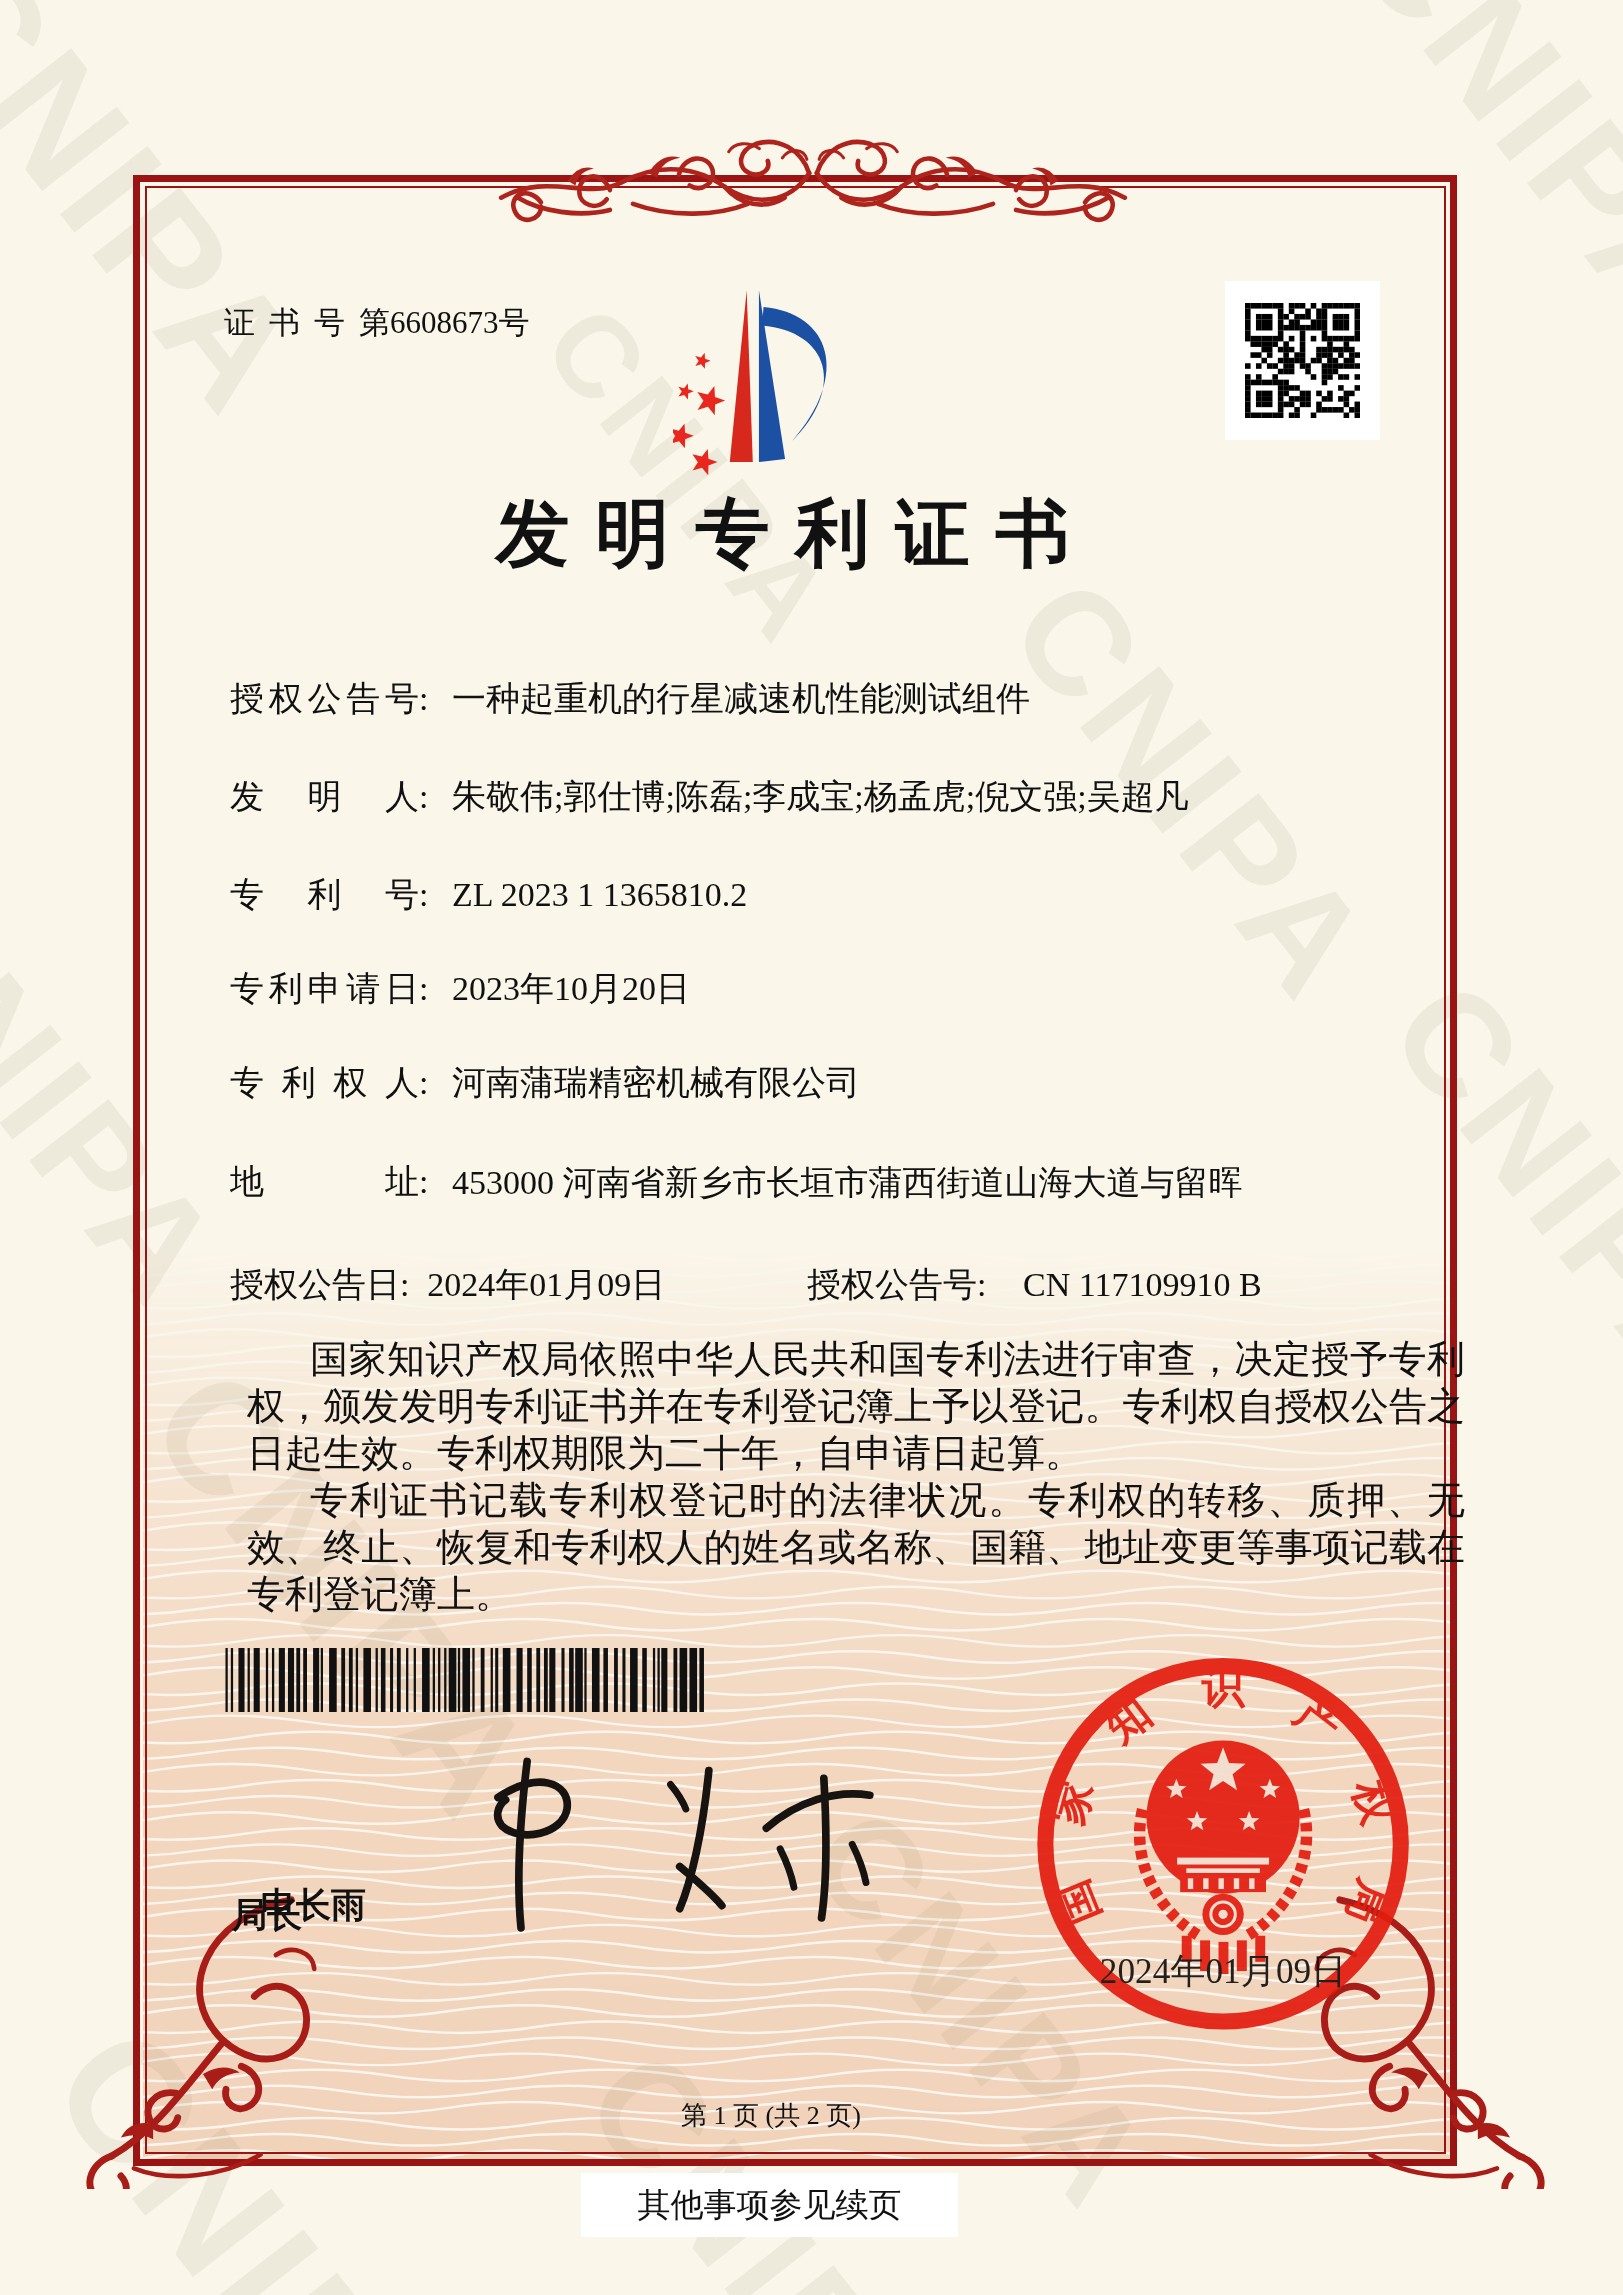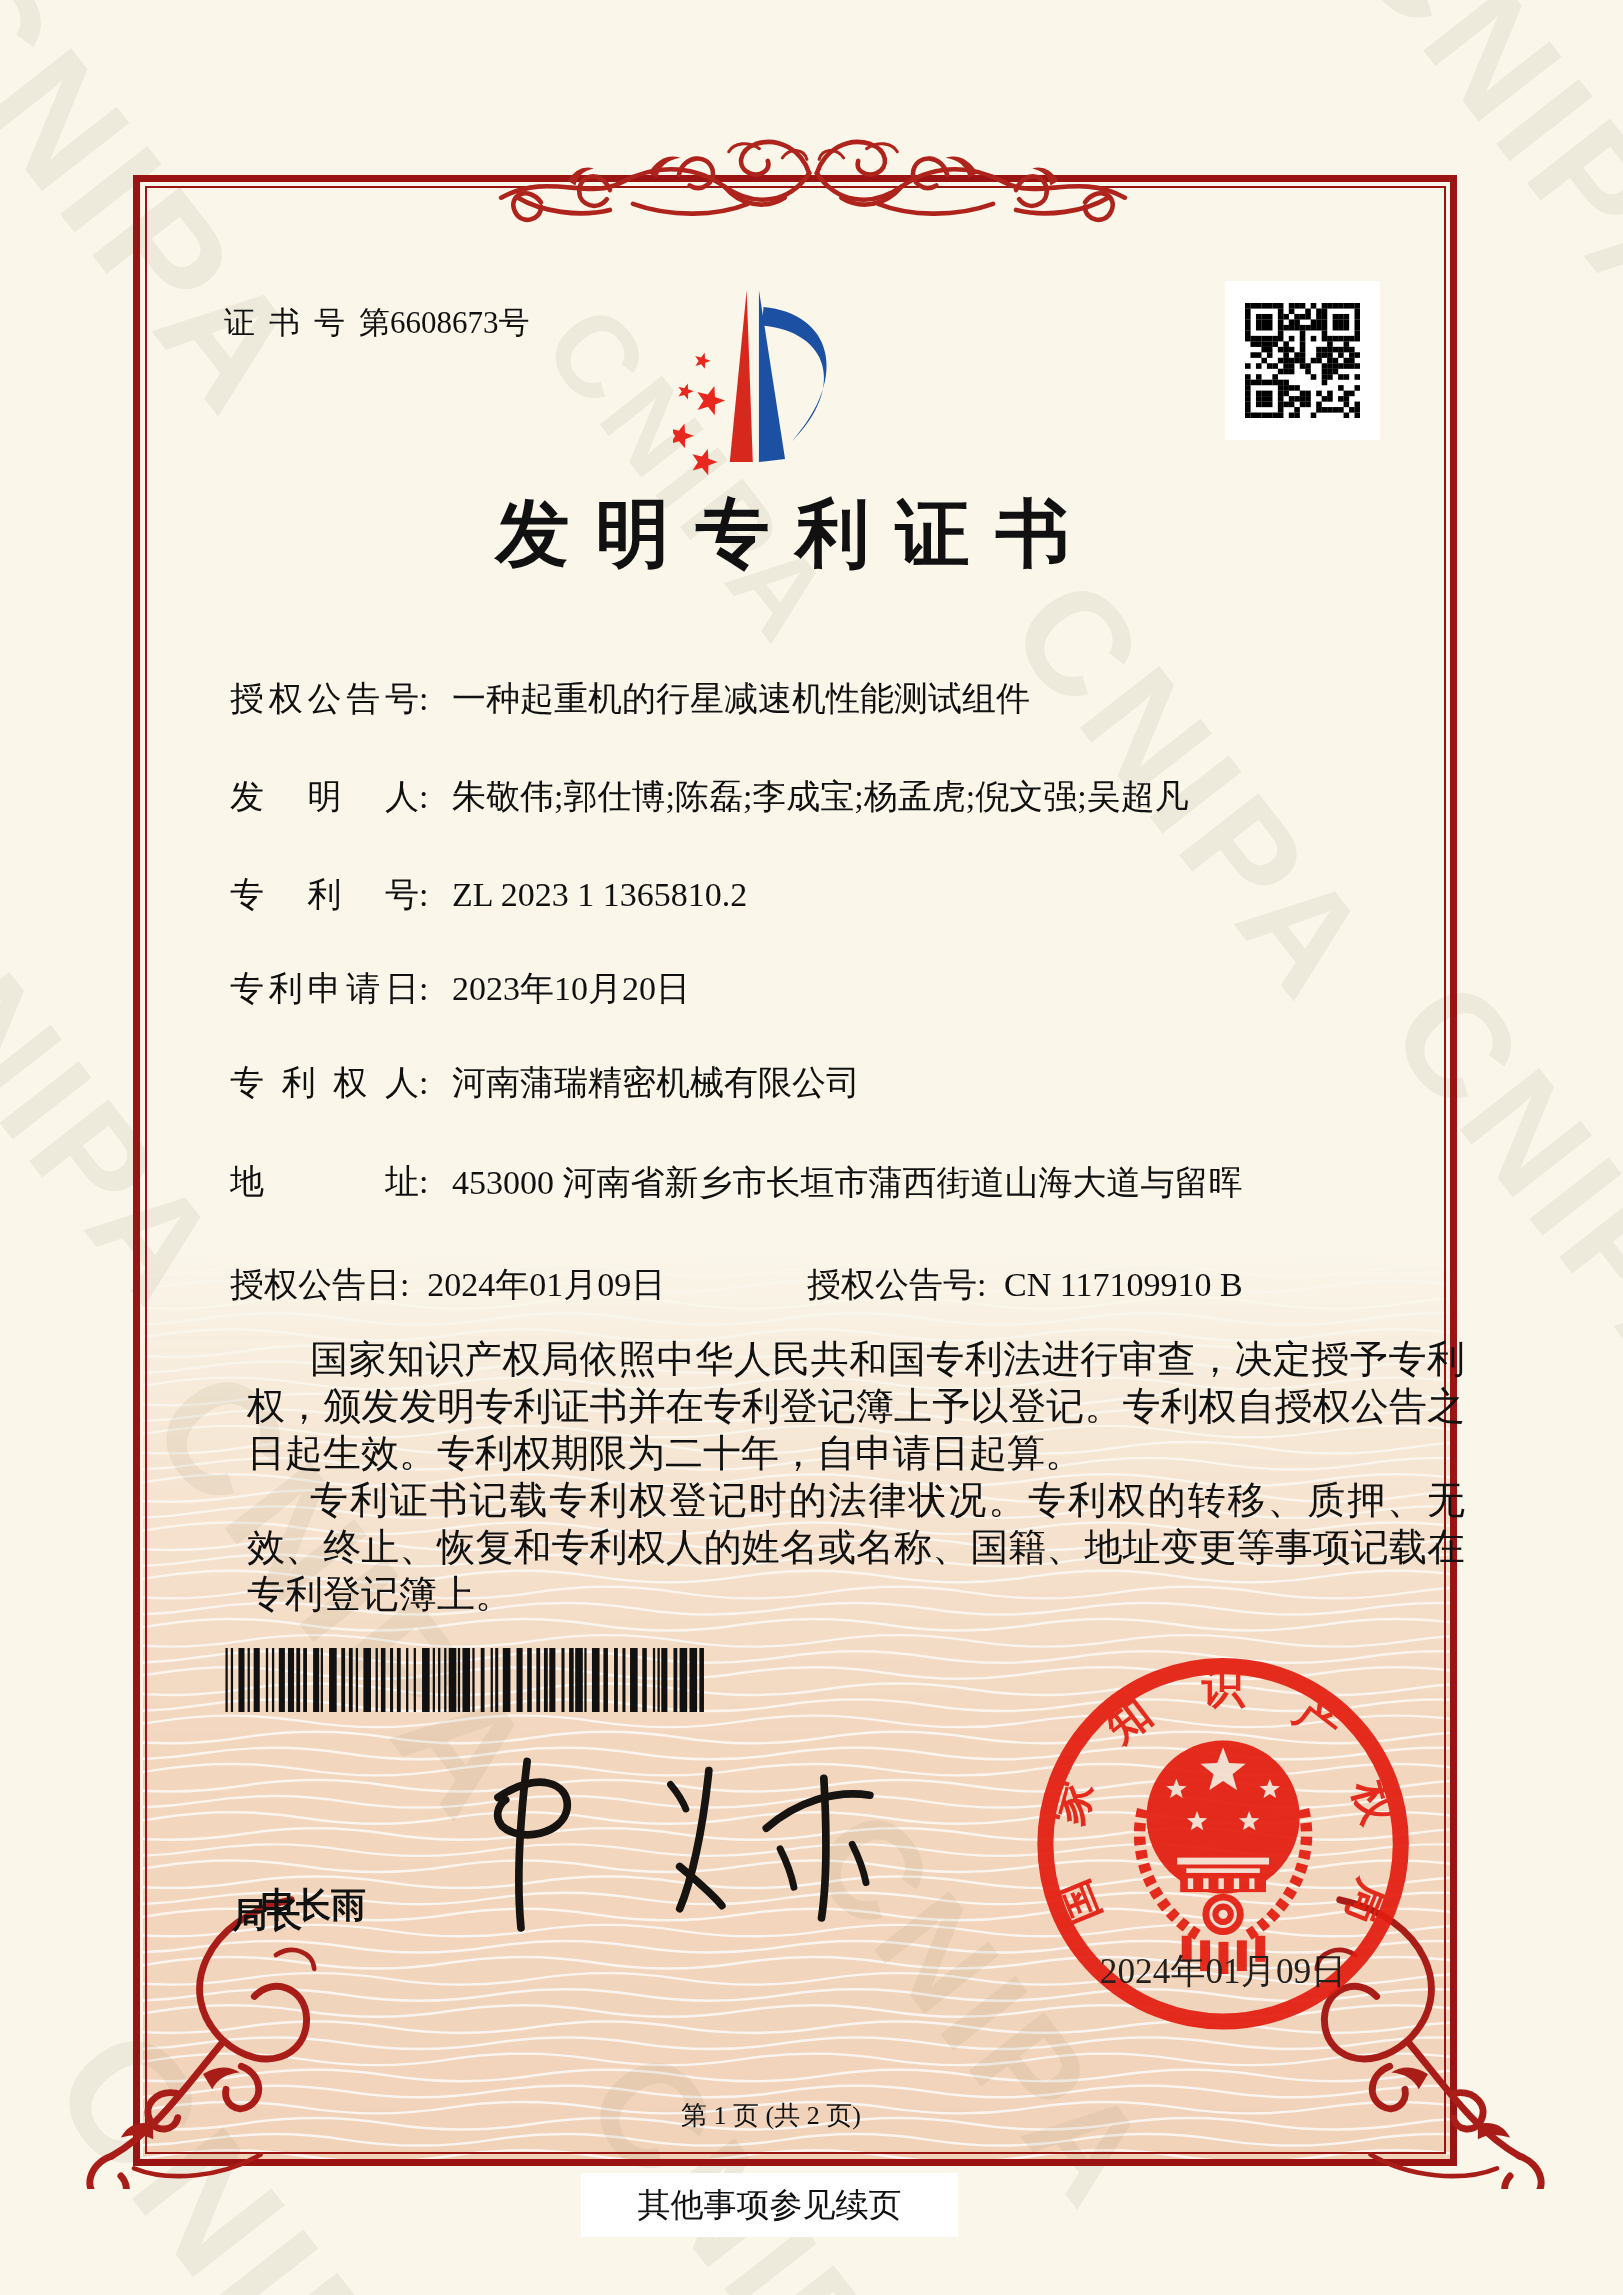--- a/index.html
+++ b/index.html
@@ -480,21 +480,21 @@
     <span class="flabel">地址</span><span class="fcolon">:</span>
     <span class="fvalue addr-lines">
       <div>453000 河南省新乡市长垣市蒲西街道山海大道与留晖</div>
     </span>
   </div>
   <div class="frow" style="top:1264px;">
     <span>授权公告日:</span>
     <span style="margin-left:9.2px;">2024年01月09日</span>
     <span class="grant2">
       <span>授权公告号:</span>
-      <span style="margin-left:9px;">CN 117109910 B</span>
+      <span style="margin-left:28px;">CN 117109910 B</span>
     </span>
   </div>
 
   <div class="paras">
     <p>国家知识产权局依照中华人民共和国专利法进行审查，决定授予专利权，颁发发明专利证书并在专利登记簿上予以登记。专利权自授权公告之日起生效。专利权期限为二十年，自申请日起算。</p>
     <p>专利证书记载专利权登记时的法律状况。专利权的转移、质押、无效、终止、恢复和专利权人的姓名或名称、国籍、地址变更等事项记载在专利登记簿上。</p>
   </div>
 
   <svg class="barcode" id="barcode" width="486" height="64" viewBox="0 0 634 84">
       <rect x="0" y="0" width="3" height="84" fill="#111"></rect>

